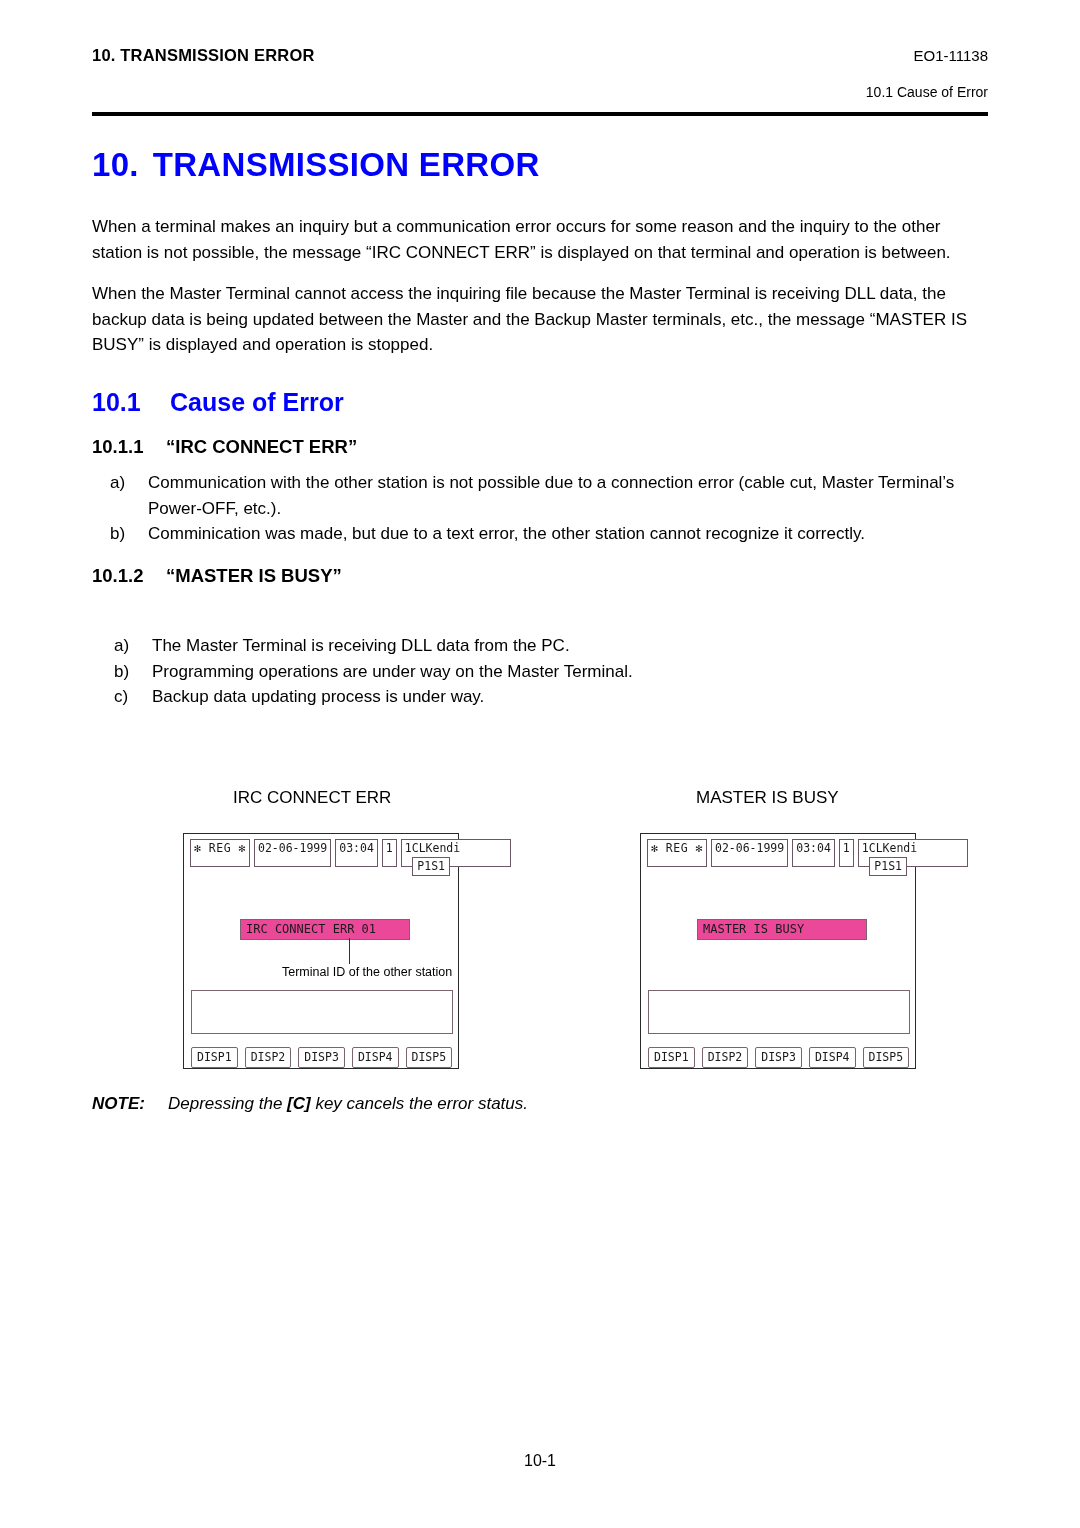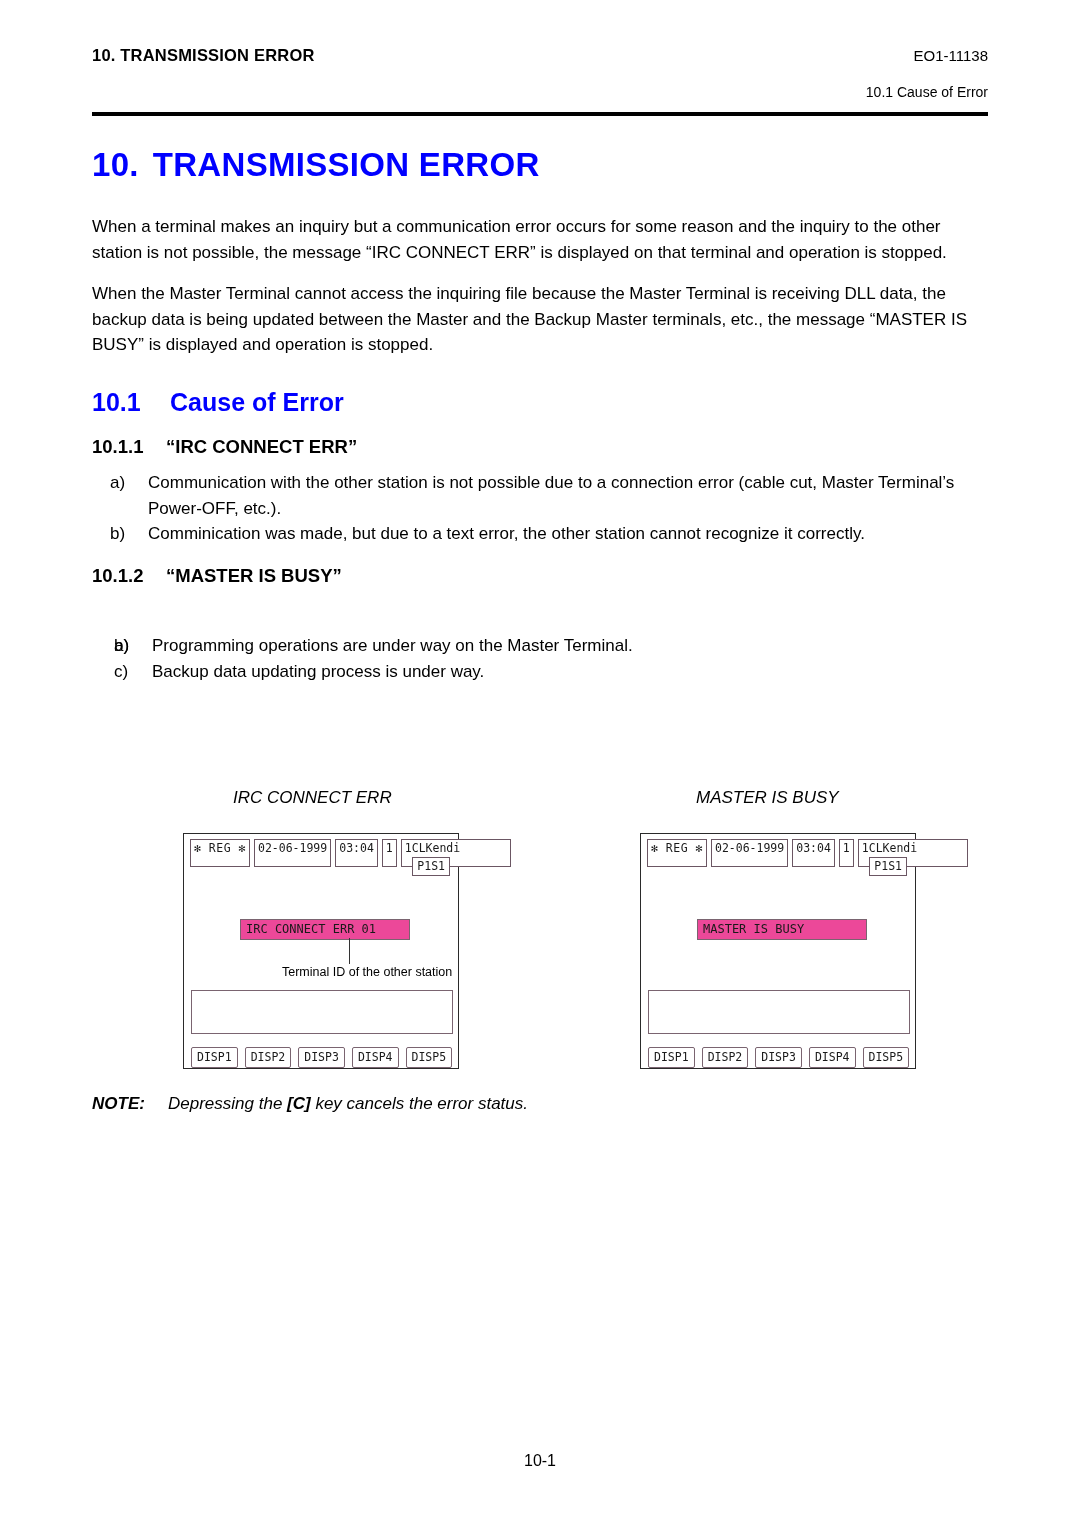--- a/index.html
+++ b/index.html
@@ -101,21 +101,20 @@
     width: 30px;
   }
   .list-row.tight { padding-left: 60px; }
   .list-row.tight .mk { left: 22px; }
 
   
   .fig-caption {
     position: absolute;
     font-size: 17px;
     color: #000000;
-    font-style: italic;
   }
 
   .term {
     position: absolute;
     border: 1.6px solid #2a2a2a;
     background: #ffffff;
   }
 
   .term-inner { position: absolute; left: 0; top: 0; width: 100%; height: 100%; }
 
@@ -231,21 +230,21 @@
     <div class="hdr-left">10. TRANSMISSION ERROR</div>
     <div class="hdr-right-1">EO1-11138</div>
     <div class="hdr-right-2">10.1  Cause of Error</div>
   </div>
   <div class="hdr-rule"></div>
 
   <div class="h1">
     <span class="num">10.</span><span>TRANSMISSION ERROR</span>
   </div>
 
-  <div class="para" style="left:92px; top:214px; width:900px;">When a terminal makes an inquiry but a communication error occurs for some reason and the inquiry to the other station is not possible, the message “IRC CONNECT ERR” is displayed on that terminal and operation is stopped.</div>
+  <div class="para" style="left:92px; top:214px; width:900px;">When a terminal makes an inquiry but a communication error occurs for some reason and the inquiry to the other station is not possible, the message “IRC CONNECT ERR” is displayed on that terminal and operation is between.</div>
   <div class="para" style="left:92px; top:281px; width:900px;">When the Master Terminal cannot access the inquiring file because the Master Terminal is receiving DLL data, the backup data is being updated between the Master and the Backup Master terminals, etc., the message “MASTER IS BUSY” is displayed and operation is stopped.</div>
 
   <div class="h2" style="left:92px; top:388px;">
     <span class="num">10.1</span><span>Cause of Error</span>
   </div>
 
   <div class="h3" style="left:92px; top:436px;">
     <span class="num">10.1.1</span><span>“IRC CONNECT ERR”</span>
   </div>
 
@@ -261,20 +260,21 @@
   </div>
 
   <div class="h3" style="left:92px; top:565px;">
     <span class="num">10.1.2</span><span>“MASTER IS BUSY”</span>
   </div>
 
 
   <div class="list" style="left:92px; top:633px; width:900px;">
     <div class="list-row tight">
       <span class="mk">a)</span>
+      <span>The Master Terminal is receiving DLL data from the PC.</span>
     </div>
     <div class="list-row tight">
       <span class="mk">b)</span>
       <span>Programming operations are under way on the Master Terminal.</span>
     </div>
     <div class="list-row tight">
       <span class="mk">c)</span>
       <span>Backup data updating process is under way.</span>
     </div>
   </div>

